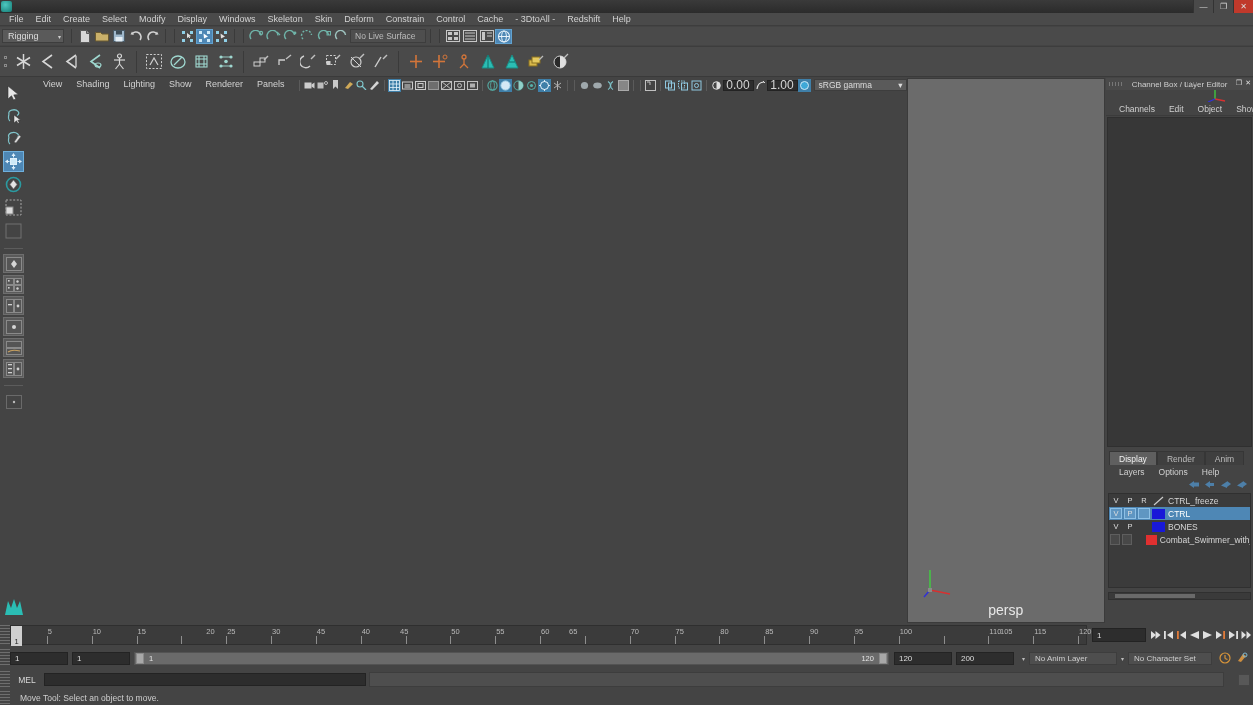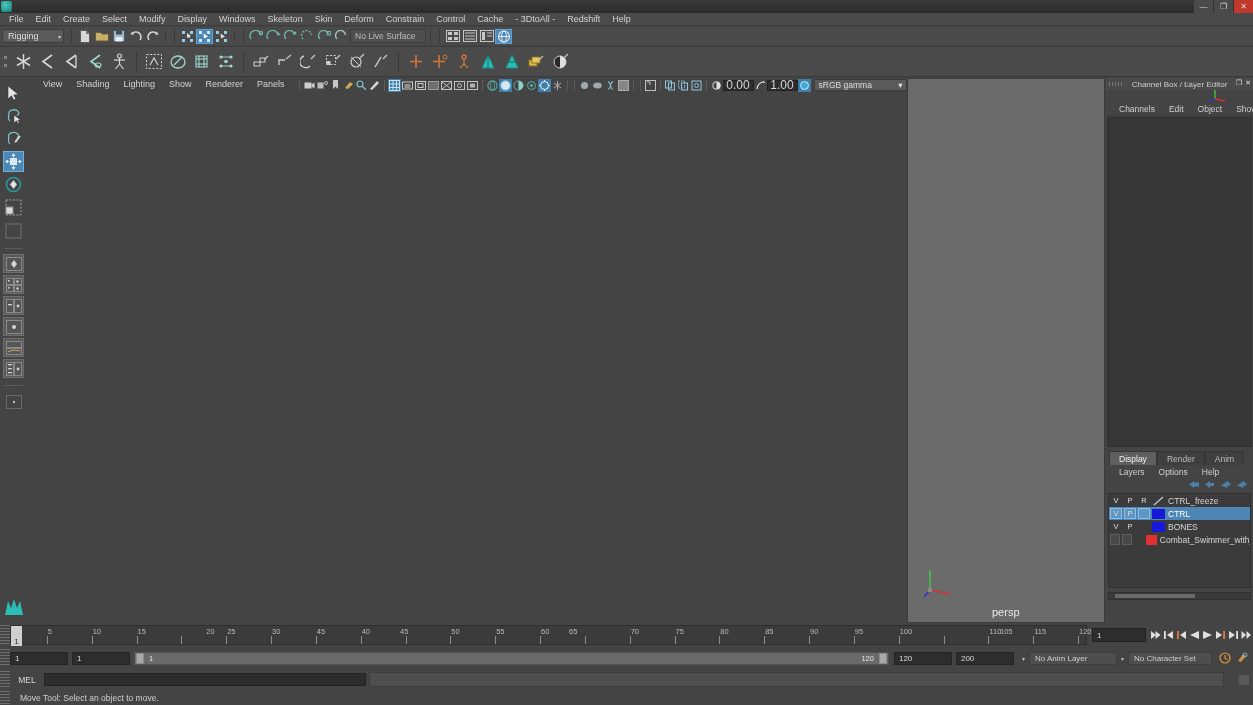--- a/index.html
+++ b/index.html
@@ -108,21 +108,21 @@
     height:12px;width:93px;background:#5a5a5a;border:1px solid #3d3d3d;
     font-size:8.5px;color:#dcdcdc;display:flex;align-items:center;justify-content:space-between;
     padding:0 3px 0 4px;margin-left:3px;flex:none;
   }
   .viewport{
     flex:1;position:relative;background:#6b6b6b;overflow:hidden;
     border:1px solid #3b3b3b;
   }
   .vplabel{
     position:absolute;bottom:4px;left:50%;transform:translateX(-50%);
-    font-size:11px;color:#e8e8e8;
+    font-size:14px;color:#e8e8e8;
   }
   .axisgizmo{position:absolute;left:14px;bottom:22px;}
 
   
   .rightdock{
     position:absolute;top:78px;left:1106px;width:147px;height:545px;background:#444444;
   }
   .rd-title{
     height:12px;background:#4a4a4a;display:flex;align-items:center;
     justify-content:center;position:relative;font-size:8px;color:#cfcfcf;

